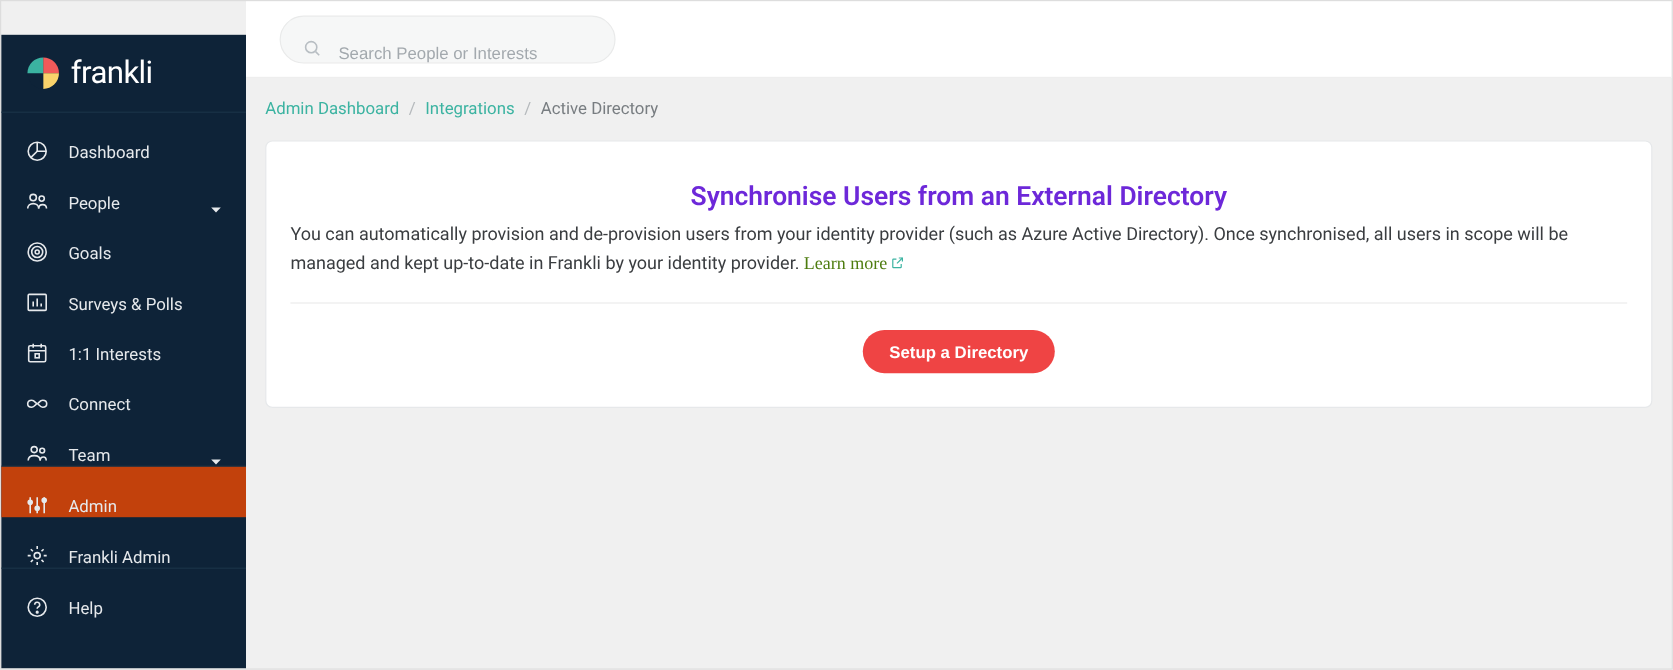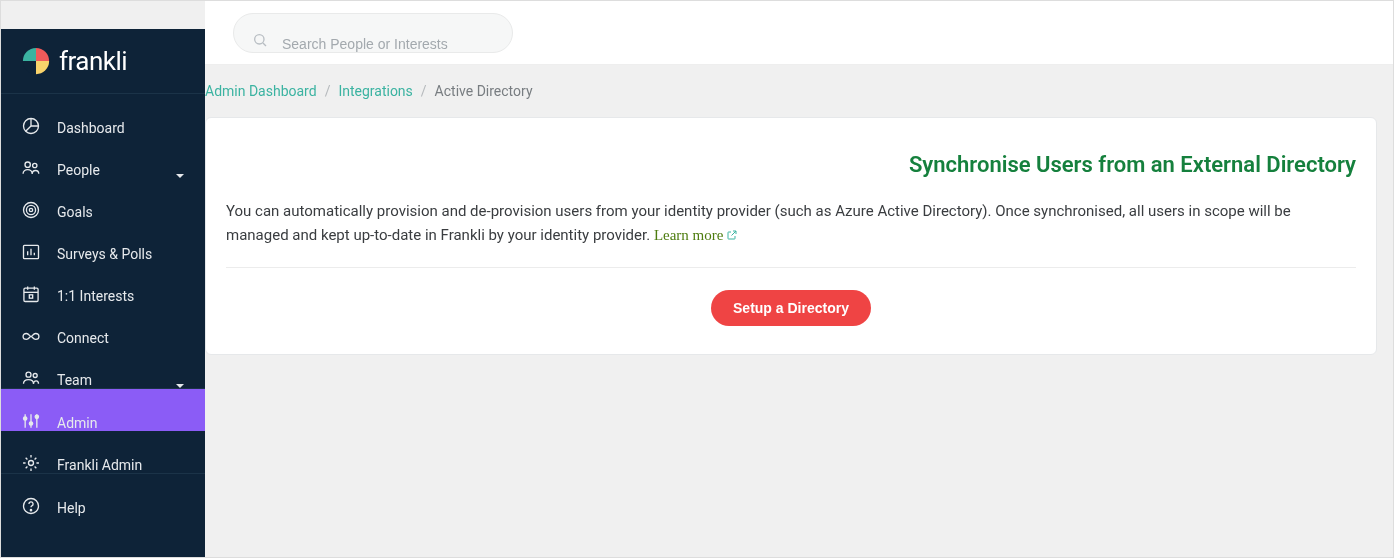--- a/index.html
+++ b/index.html
@@ -45,21 +45,21 @@
     .nav-item {
       display: flex;
       align-items: flex-end;
       height: 42px;
       padding: 0 20px;
       color: #e6e9ec;
       font-size: 14px;
       cursor: pointer;
       position: relative;
     }
-    .nav-item.active { background: #8b5cf6; }
+    .nav-item.active { background: #c2410c; }
     .nav-item .nav-icon {
       width: 20px;
       height: 20px;
       margin-right: 16px;
       display: flex;
       align-items: center;
       justify-content: center;
       flex-shrink: 0;
     }
     .nav-item .nav-icon svg {
@@ -114,46 +114,46 @@
     .search input {
       border: none; outline: none;
       background: transparent;
       font-size: 14px;
       color: #333;
       flex: 1;
     }
     .search input::placeholder { color: #a3a9ae; }
 
     .content {
-      padding: 0 16px 16px 0;
+      padding: 0 16px 16px 16px;
     }
     .breadcrumb {
       padding: 18px 0 18px 0;
       font-size: 14px;
       color: #888;
     }
     .breadcrumb a {
       color: #3bb3a1;
       cursor: pointer;
     }
     .breadcrumb .sep { color: #b5b9bc; margin: 0 8px; }
     .breadcrumb .current { color: #787d81; }
 
     .card {
       background: #fff;
       border: 1px solid #e6e8ea;
       border-radius: 6px;
       padding: 34px 20px 28px 20px;
     }
     .card h2 {
-      text-align: right;
+      text-align: center;
       font-size: 22px;
       font-weight: 600;
-      color: #15803d;
-      margin-bottom: 22px;
+      color: #6d28d9;
+      margin-bottom: 6px;
     }
     .card p {
       font-size: 15px;
       color: #3a3d40;
       line-height: 1.6;
       margin-bottom: 20px;
     }
     .card p a {
       color: #4d7c0f;
       text-decoration: none;

